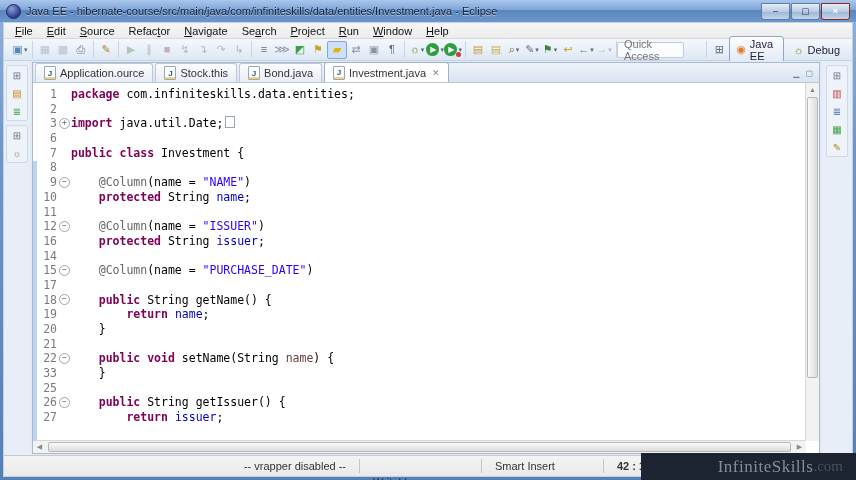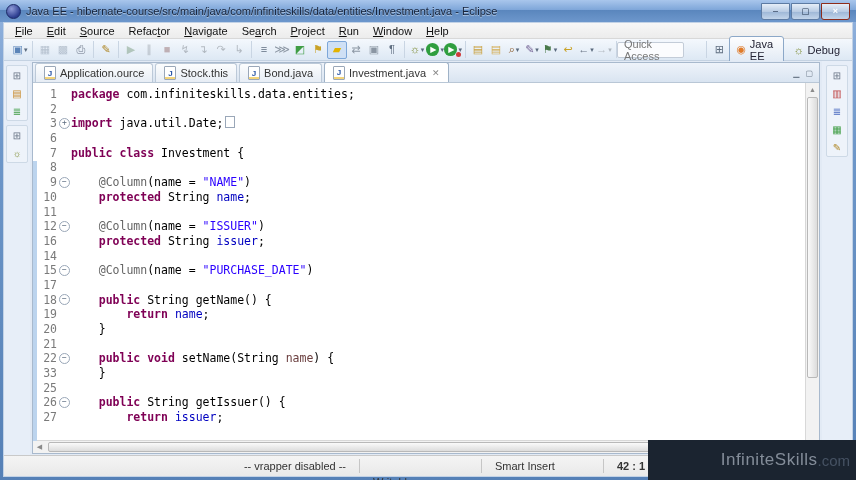--- a/index.html
+++ b/index.html
@@ -90,22 +90,22 @@
   
   .statusbar{height:20px;background:linear-gradient(#f4f4f4,#e9e9e9);border-top:1px solid #c9c9c9;
     display:flex;align-items:center;font-size:11px;color:#333;}
   .sb-sep{width:1px;height:14px;background:#c6c6c6;margin:0 1px;}
   .sb-cell{padding:0 12px;white-space:nowrap;}
   .sb-writable{width:95px;margin-top:32px;}
   .sb-insert{width:95px;}
   .sb-caret{width:55px;font-weight:bold;}
   .sb-tail{width:168px;}
   
-  .watermark{position:absolute;right:0;bottom:0;width:202px;height:40px;background:#1b2430;
-    display:flex;align-items:center;justify-content:flex-end;padding-right:6px;z-index:50;}
+  .watermark{position:absolute;right:0;bottom:0;width:202px;height:27px;background:#1b2430;
+    display:flex;align-items:center;justify-content:flex-end;padding-right:13px;z-index:50;font-family:Liberation Serif, serif;}
   .wm-main{color:#848d99;font-size:17px;letter-spacing:.5px;}
   .wm-com{color:#46526      3;color:#465263;font-size:15px;}
 </style>
 </head>
 <body>
 
 <div class="frame">
   <div class="titlebar">
     <div class="app-icon"></div>
     <div class="title-text">Java EE - hibernate-course/src/main/java/com/infiniteskills/data/entities/Investment.java - Eclipse</div>

